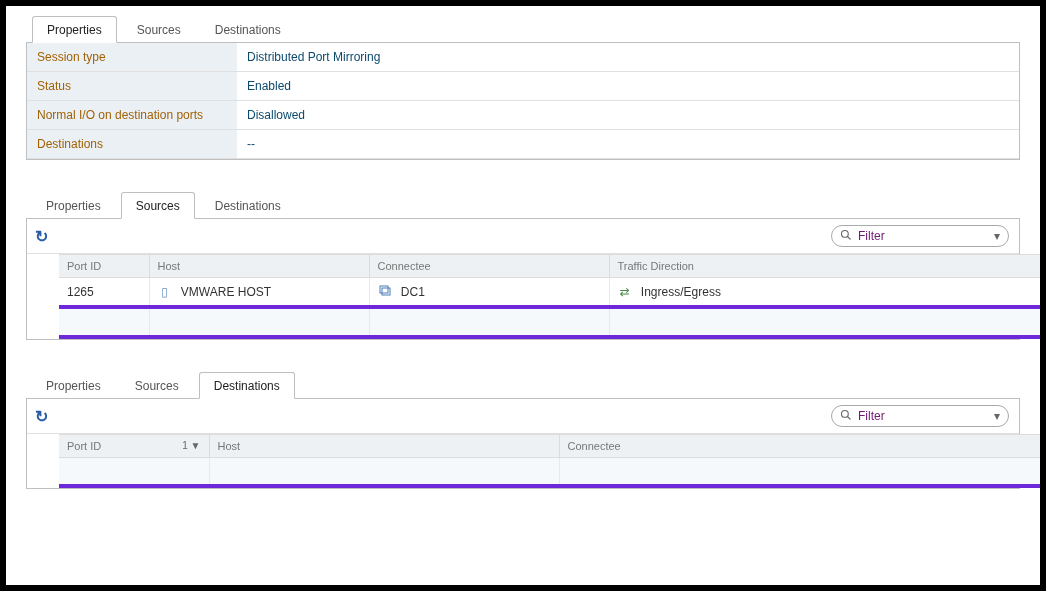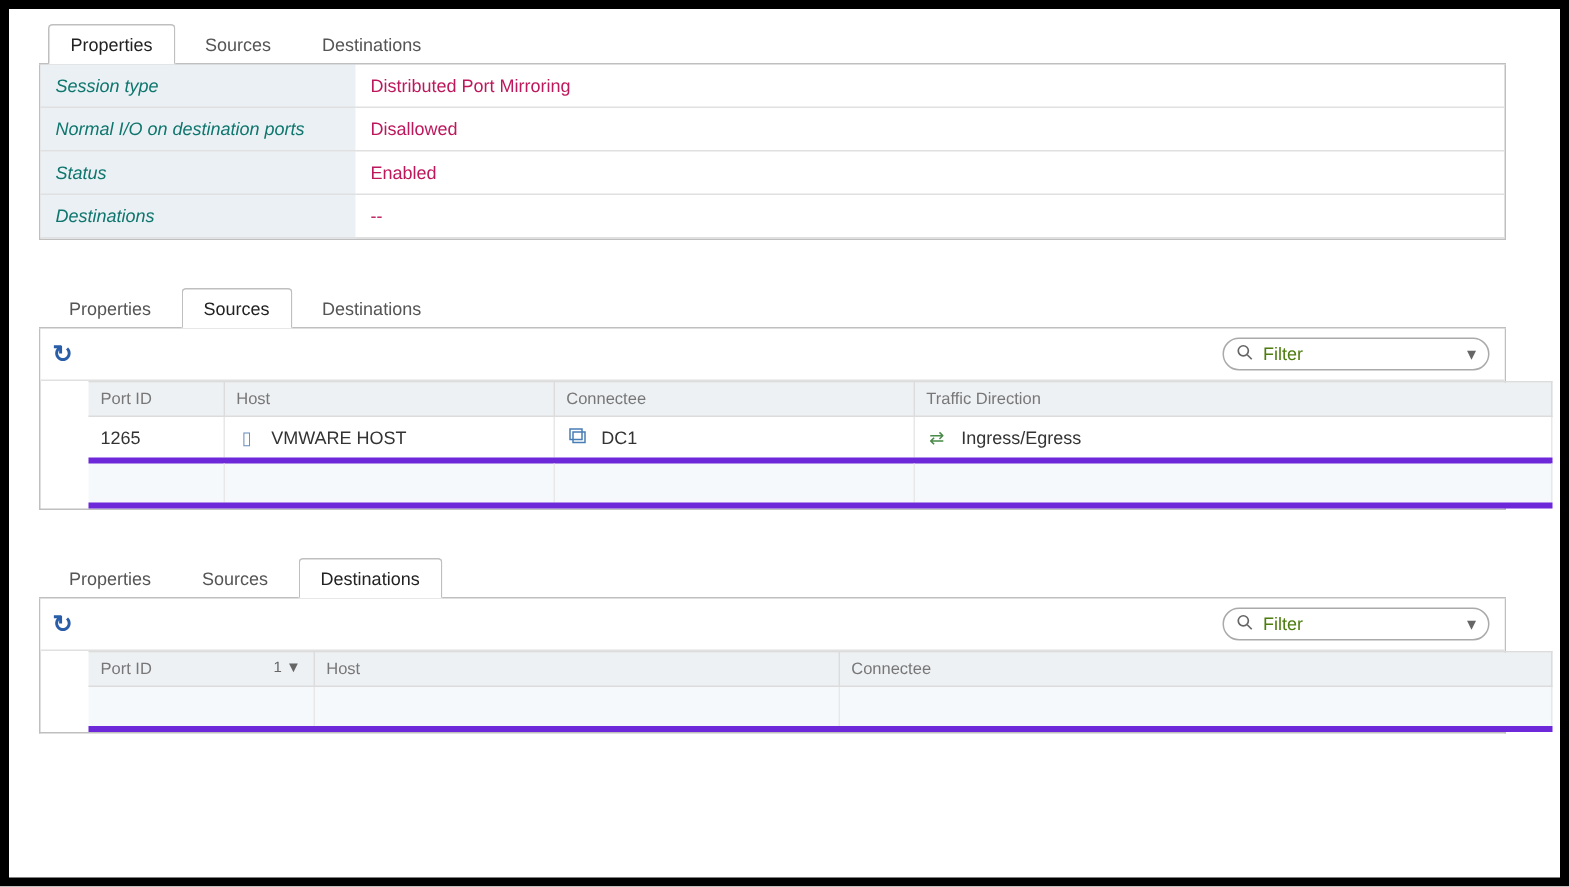--- a/index.html
+++ b/index.html
@@ -8,21 +8,21 @@
     font-family: Arial, Helvetica, sans-serif;
     font-size: 12px;
     color: #333;
     background: #fff;
   }
   .outer-frame {
     box-sizing: border-box;
     width: 1046px;
     height: 591px;
     border: 6px solid #000;
-    padding: 4px 36px 10px 20px;
+    padding: 4px 20px 10px 20px;
     overflow: hidden;
   }
 
   
   .tab-strip {
     display: flex;
     align-items: flex-end;
     margin-top: 6px;
     border-bottom: 1px solid #bfbfbf;
     position: relative;
@@ -56,25 +56,24 @@
     border-collapse: collapse;
   }
   .kv-table td {
     border-bottom: 1px solid #e0e0e0;
     padding: 7px 10px;
     color: #444;
   }
   .kv-table td.k {
     width: 190px;
     background: #ebf0f4;
-    color: #0f766e;
-    font-style: italic;
+    color: #a16207;
   }
   .kv-table td.v {
-    color: #be185d;
+    color: #0c4a6e;
   }
 
   
   .toolbar {
     display: flex;
     align-items: center;
     justify-content: space-between;
     padding: 6px 10px 6px 8px;
     border-bottom: 1px solid #e0e0e0;
     background: #fff;
@@ -95,21 +94,21 @@
     padding: 0 8px;
     color: #888;
     background: #fff;
   }
   .filter-box .mag {
     margin-right: 6px;
     color: #666;
   }
   .filter-box .flt-text {
     flex: 1;
-    color: #4d7c0f;
+    color: #701a75;
   }
   .filter-box .caret {
     color: #666;
   }
 
   
   table.grid {
     width: 100%;
     border-collapse: collapse;
     table-layout: fixed;
@@ -172,26 +171,26 @@
     <div class="tab">Destinations</div>
   </div>
   <div class="panel">
     <table class="kv-table">
       <tbody>
           <tr>
         <td class="k">Session type</td>
         <td class="v">Distributed Port Mirroring</td>
       </tr>
       <tr>
+        <td class="k">Status</td>
+        <td class="v">Enabled</td>
+      </tr>
+      <tr>
         <td class="k">Normal I/O on destination ports</td>
         <td class="v">Disallowed</td>
-      </tr>
-      <tr>
-        <td class="k">Status</td>
-        <td class="v">Enabled</td>
       </tr>
       <tr>
         <td class="k">Destinations</td>
         <td class="v">--</td>
       </tr>
     </tbody>
       </table>
   </div>
 
   <div class="section-gap"></div>

